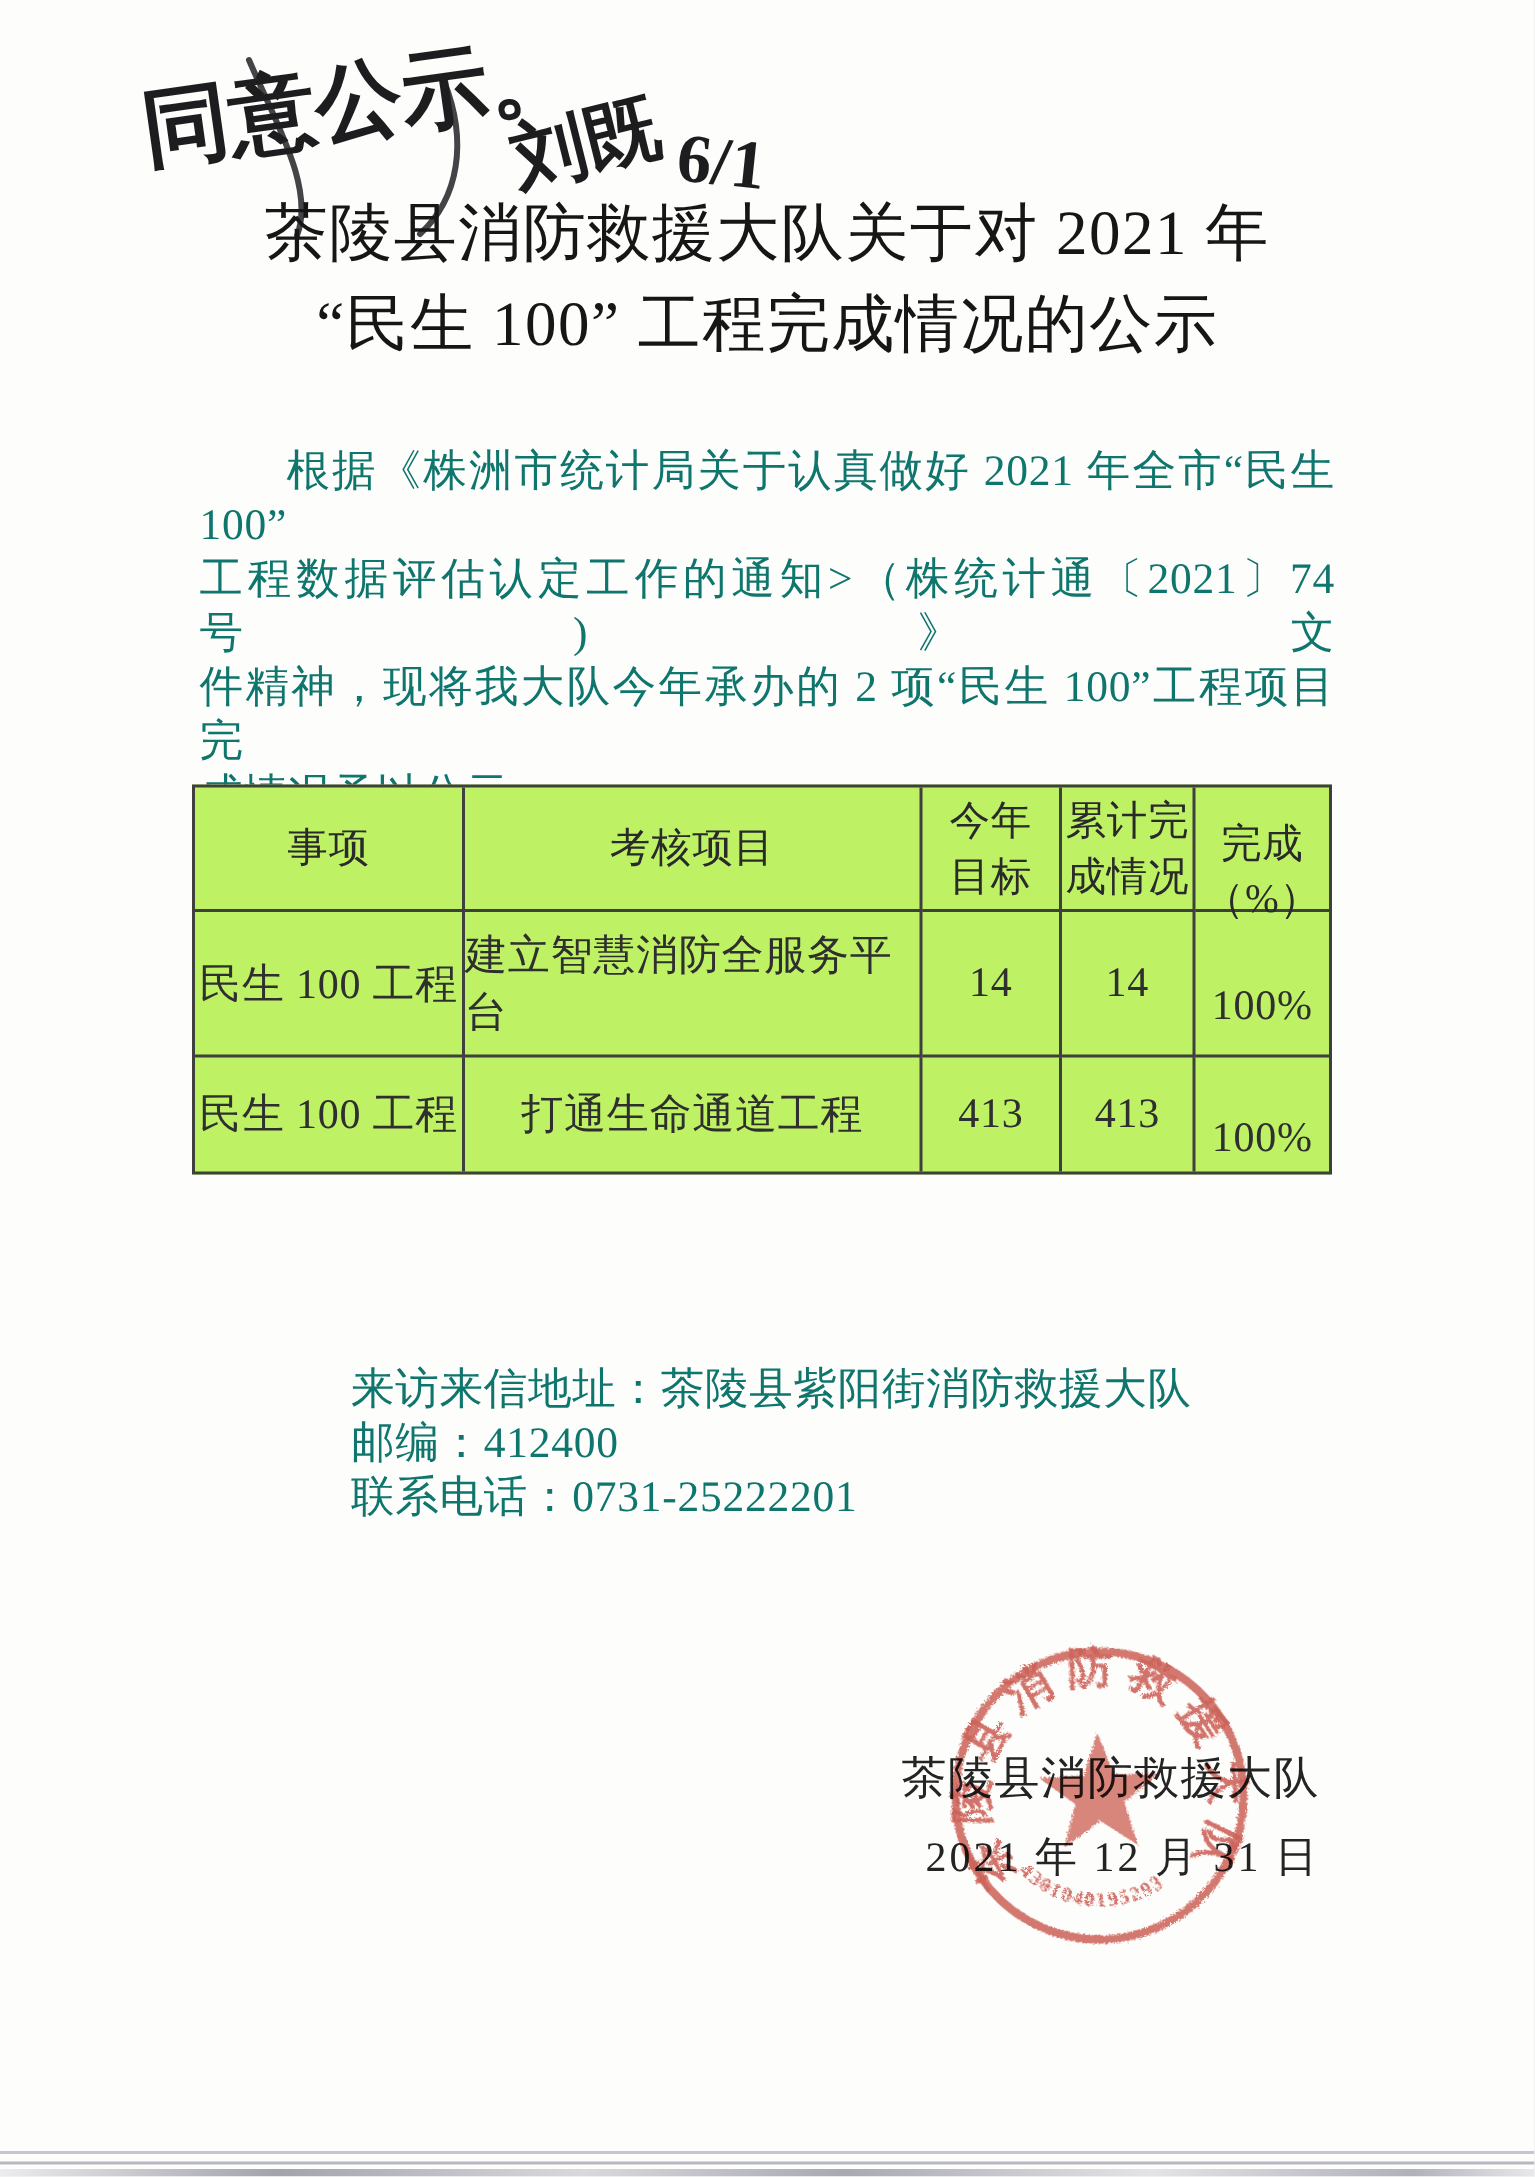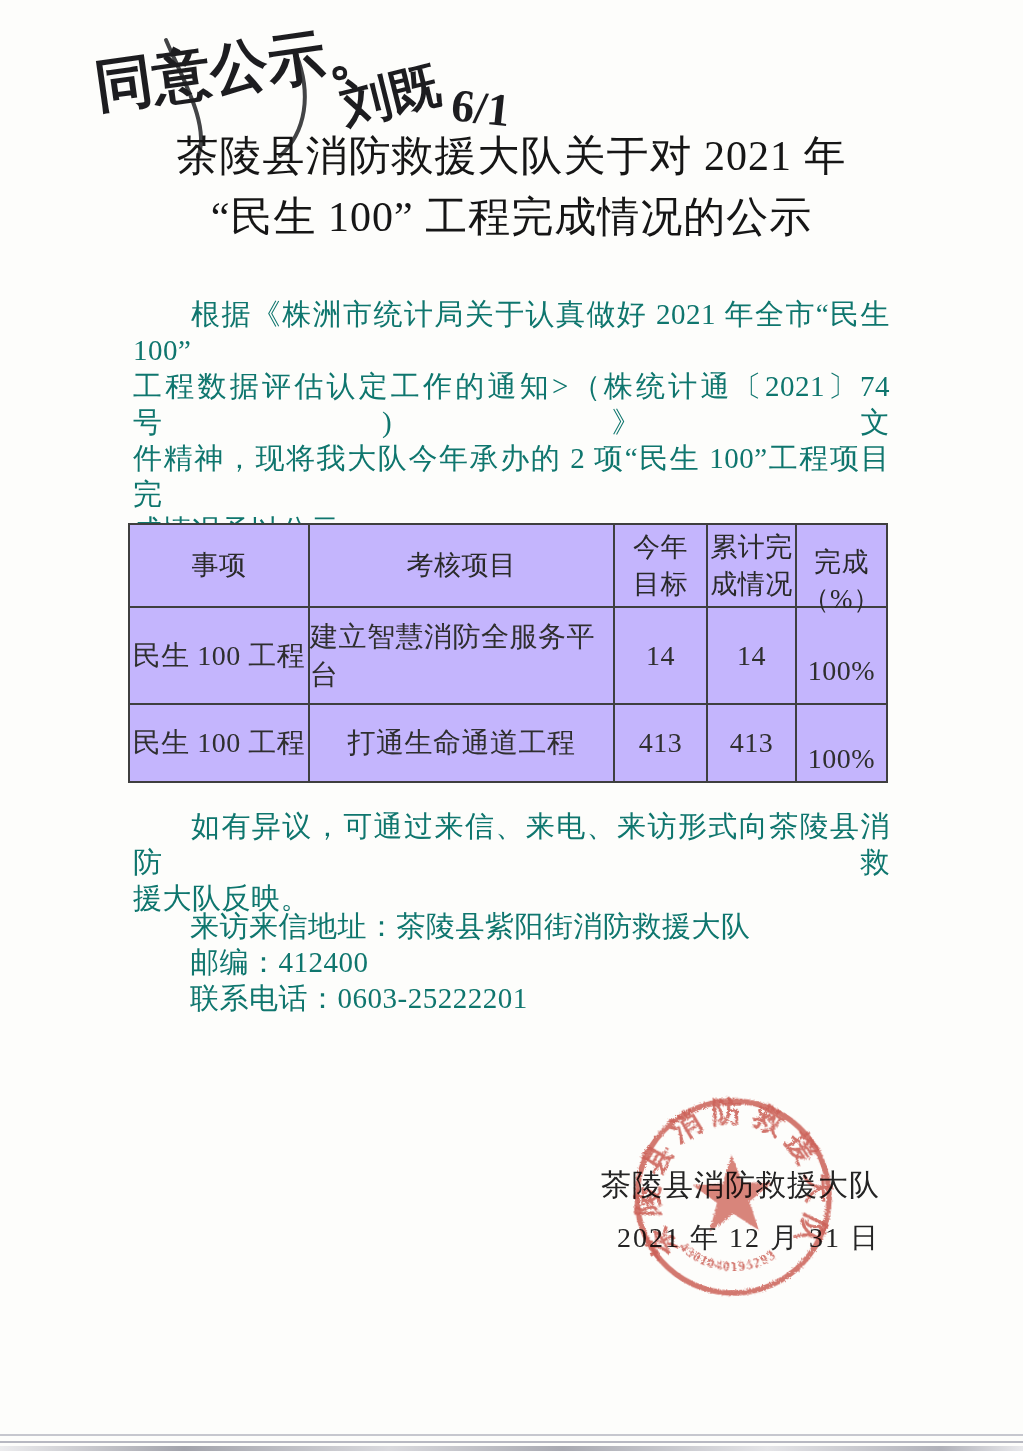--- a/index.html
+++ b/index.html
@@ -19,28 +19,28 @@
     font-size:42px;line-height:61px;font-weight:normal;color:#161616;letter-spacing:1px;
   }
   
   .para{position:absolute;left:133px;width:757px;font-size:29px;line-height:36px;color:#0f766e;}
   .para .line{text-align:justify;text-align-last:justify;text-justify:inter-character;letter-spacing:.5px;}
   .para .line.first{text-indent:58px;}
   .para .line.open{text-align-last:left;}
   #body-para{top:296px;}
   #closing-para{top:808px;}
   #contact-para{left:190px;top:908px;width:700px;}
-  #contact-para .line{text-align:left;text-align-last:left;}
+  #contact-para .line{text-align:left;text-align-last:left;margin-left:44px;}
   
   #table{
     position:absolute;left:128px;top:523px;width:760px;height:260px;
     border:2px solid #3f3f3f;box-sizing:border-box;display:grid;
     grid-template-columns:180px 305px 93px 89px 89px;
     grid-template-rows:83px 97px 76px;
-    background:#c4b5fd;color:#2f2f2f;
+    background:#bef264;color:#2f2f2f;
   }
   #table .cell{
     border-right:2px solid #3f3f3f;border-bottom:2px solid #3f3f3f;
     display:flex;flex-direction:column;align-items:center;justify-content:center;
     font-size:28px;letter-spacing:.5px;box-sizing:border-box;
   }
   #table .cell.c5{border-right:none;margin-top:31px;}
   #table .cell.rlast{border-bottom:none;}
   #table .cell.head{font-size:27px;line-height:37px;color:#2a2a2a;}
   
@@ -110,29 +110,25 @@
     <div class="cell c4">14</div>
     <div class="cell c5">100%</div>
 
     <div class="cell c1 rlast">民生 100 工程</div>
     <div class="cell c2 rlast">打通生命通道工程</div>
     <div class="cell c3 rlast">413</div>
     <div class="cell c4 rlast">413</div>
     <div class="cell c5 rlast">100%</div>
   </div>
 
-  <div id="closing-para" class="para">
-    <div class="line first">如有异议，可通过来信、来电、来访形式向茶陵县消防救</div>
-    <div class="line open">援大队反映。</div>
-  </div>
 
   <div id="contact-para" class="para">
     <div class="line">来访来信地址：茶陵县紫阳街消防救援大队</div>
     <div class="line">邮编：412400</div>
-    <div class="line">联系电话：0603-25222201</div>
+    <div class="line">联系电话：0731-25222201</div>
   </div>
 
   <div id="sign-org" class="signoff">茶陵县消防救援大队</div>
   <div id="sign-date" class="signoff">2021 年 12 月 31 日</div>
 
   <svg id="seal" viewBox="-107 -107 214 214">
     <defs>
       <filter id="rough" x="-20%" y="-20%" width="140%" height="140%">
         <feTurbulence type="fractalNoise" baseFrequency="0.9" numOctaves="2" result="n"></feTurbulence>
         <feDisplacementMap in="SourceGraphic" in2="n" scale="4"></feDisplacementMap>

